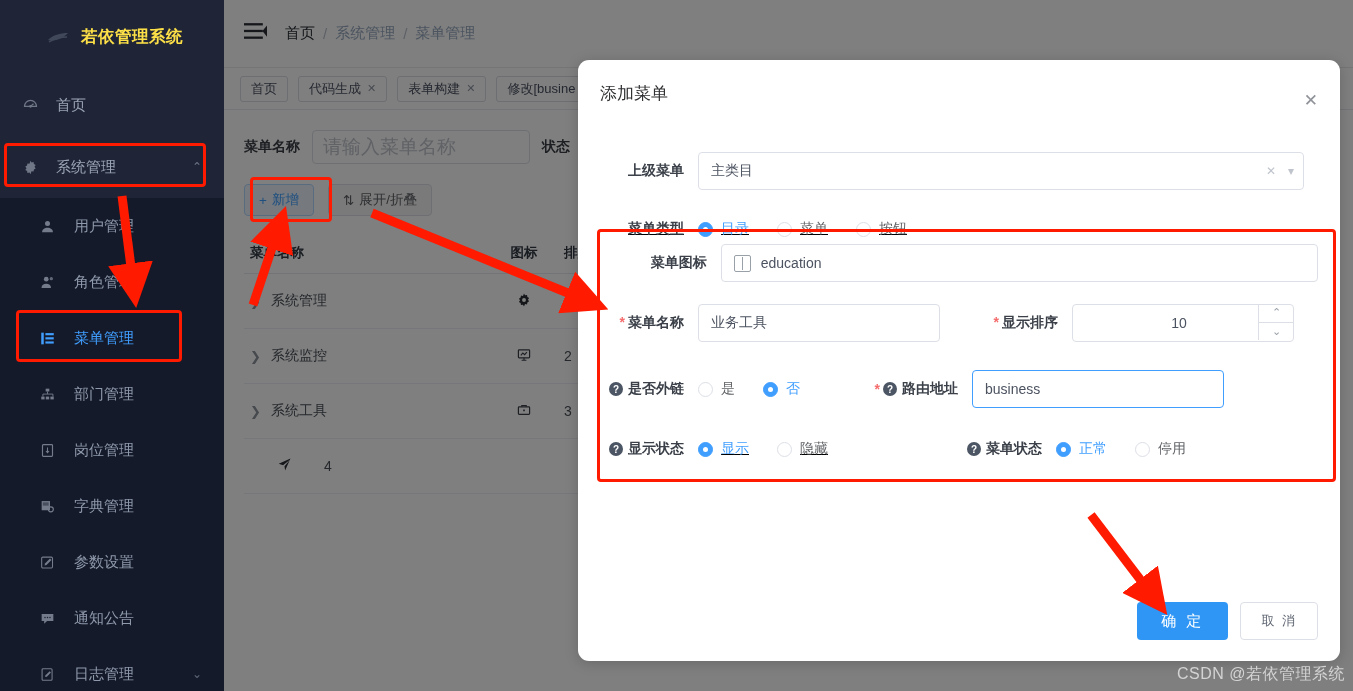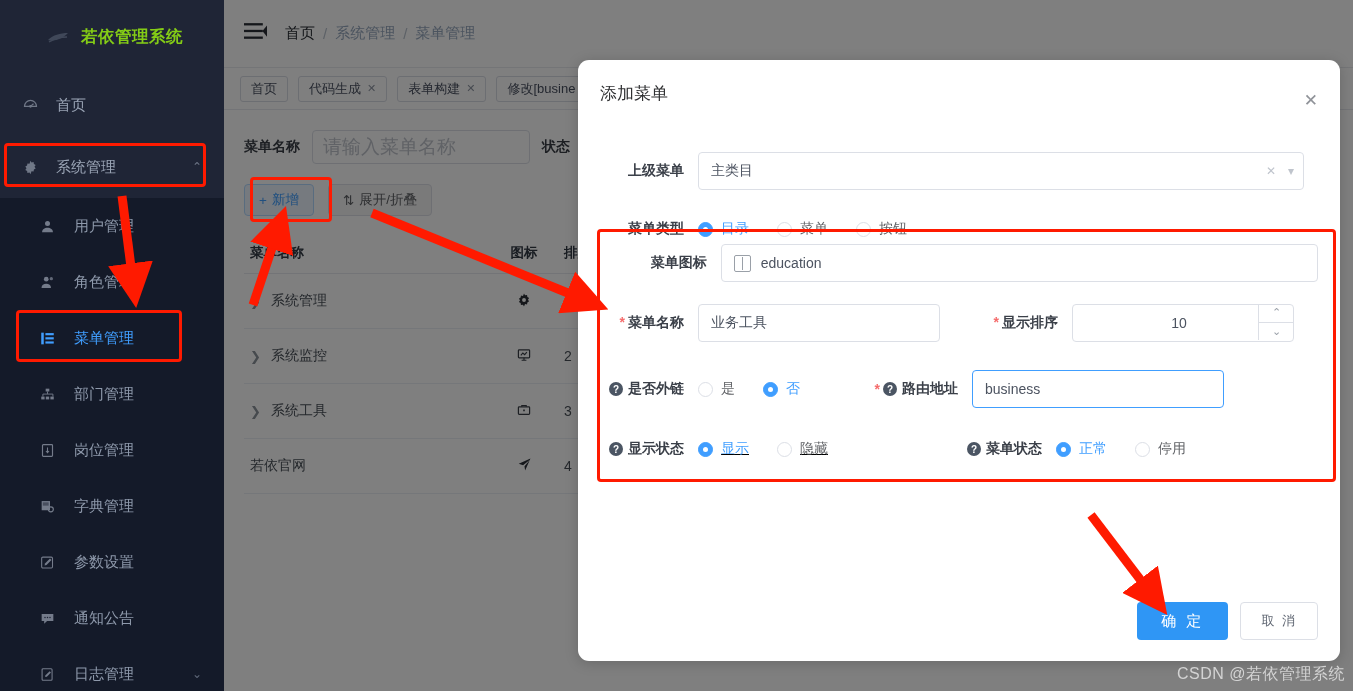--- a/index.html
+++ b/index.html
@@ -14,21 +14,21 @@
   
   .sidebar {
     position: absolute; left: 0; top: 0; width: 224px; height: 691px;
     background: #1f2536; color: #bfcbd9; overflow: hidden;
   }
   .logo-row {
     height: 74px; display: flex; align-items: center; justify-content: center;
     gap: 10px; padding-left: 4px;
   }
   .logo-mark { width: 26px; height: 26px; position: relative; opacity:.55; }
-  .logo-title { color: #84cc16; font-size: 16.5px; font-weight: bold; letter-spacing: .5px; }
+  .logo-title { color: #fde047; font-size: 16.5px; font-weight: bold; letter-spacing: .5px; }
 
   .side-item {
     height: 62px; display: flex; align-items: center; padding-left: 22px;
     font-size: 15px; color: #9aa4b5; position: relative; cursor: pointer;
   }
   .side-item .sico { width: 26px; display:flex; align-items:center; justify-content:flex-start; opacity:.75; }
   .side-item .slabel { margin-left: 8px; }
   .side-item .caret { position:absolute; right: 22px; opacity:.6; font-size: 12px; }
 
   .submenu { background: #141a29; }
@@ -384,23 +384,20 @@
             <svg viewBox="0 0 20 20" width="16" height="16">
                 <rect x="3" y="6" width="14" height="9.5" rx="1" fill="none" stroke="#3a3f47" stroke-width="1.5"></rect>
                 <path d="M7.2 6V4.4h5.6V6" fill="none" stroke="#3a3f47" stroke-width="1.4"></path>
                 <path d="M9 9.4h2v2.2H9z" fill="#3a3f47"></path>
               </svg>
           </div>
           <div class="c-sort">3</div>
         </div>
 
         <div class="trow">
-          <div class="c-name" style="padding-left:6px;">
-            <span>若依官网</span>
-          </div>
           <div class="c-icon">
             <svg viewBox="0 0 20 20" width="17" height="17">
                 <path d="M17 3L3.2 9.2l5.1 1.6L16.4 4.3 10 12l.7 5z" fill="#2b2f36"></path>
               </svg>
           </div>
           <div class="c-sort">4</div>
         </div>
       </div>
     </div>
   </div>
@@ -421,21 +418,21 @@
           <div class="input">
             <span>主类目</span>
           </div>
           <div class="sel-icons">
             <span>✕</span>
             <span>▾</span>
           </div>
         </div>
       </div>
 
-      <div class="frow" style="margin-top:30px;">
+      <div class="frow" style="margin-top:30px;text-decoration:underline;">
         <div class="lbl" style="width:84px;">菜单类型</div>
         <div style="margin-left:14px; display:flex; align-items:center;">
           <span class="radio on">
             <span class="rdot on"></span>
             <span class="rtext">目录</span>
           </span>
           <span class="radio">
             <span class="rdot"></span>
             <span class="rtext">菜单</span>
           </span>

